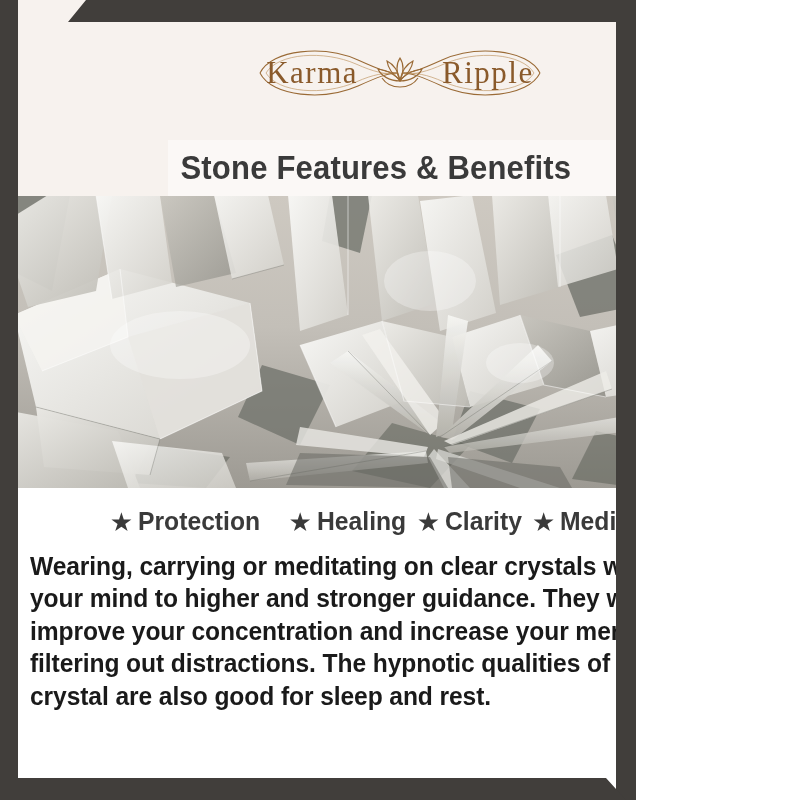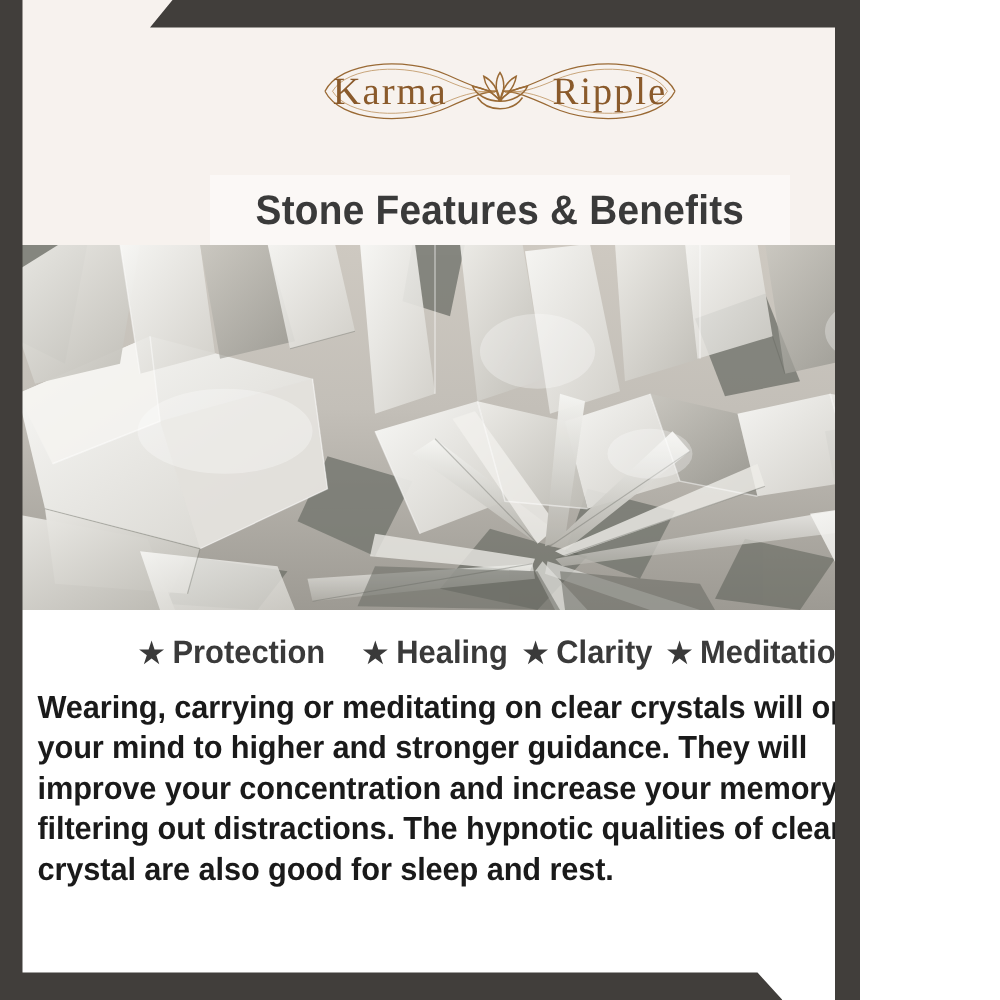--- a/index.html
+++ b/index.html
@@ -6,21 +6,21 @@
     margin: 0;
     padding: 0;
     background: #ffffff;
   }
   body {
     font-family: "Liberation Sans", sans-serif;
   }
 
   #infographic {
     position: relative;
-    width: 688px;
+    width: 636px;
     height: 800px;
     overflow: hidden;
     background: #ffffff;
   }
 
   
   .frame-layer {
     position: absolute;
     inset: 0;
     pointer-events: none;
@@ -86,21 +86,21 @@
   
   .title-plate {
     position: absolute;
     left: 168px;
     top: 140px;
     width: 464px;
     height: 56px;
     background: #FBF8F6;
     display: flex;
     align-items: center;
-    justify-content: center;
+    justify-content: flex-start;
     z-index: 12;
   }
   .title-text {
     font-family: "Liberation Sans Narrow", "Liberation Sans", sans-serif;
     font-size: 33px;
     font-weight: bold;
     color: #3A3A3A;
     letter-spacing: 0.2px;
     transform: scaleX(0.94);
     white-space: nowrap;

